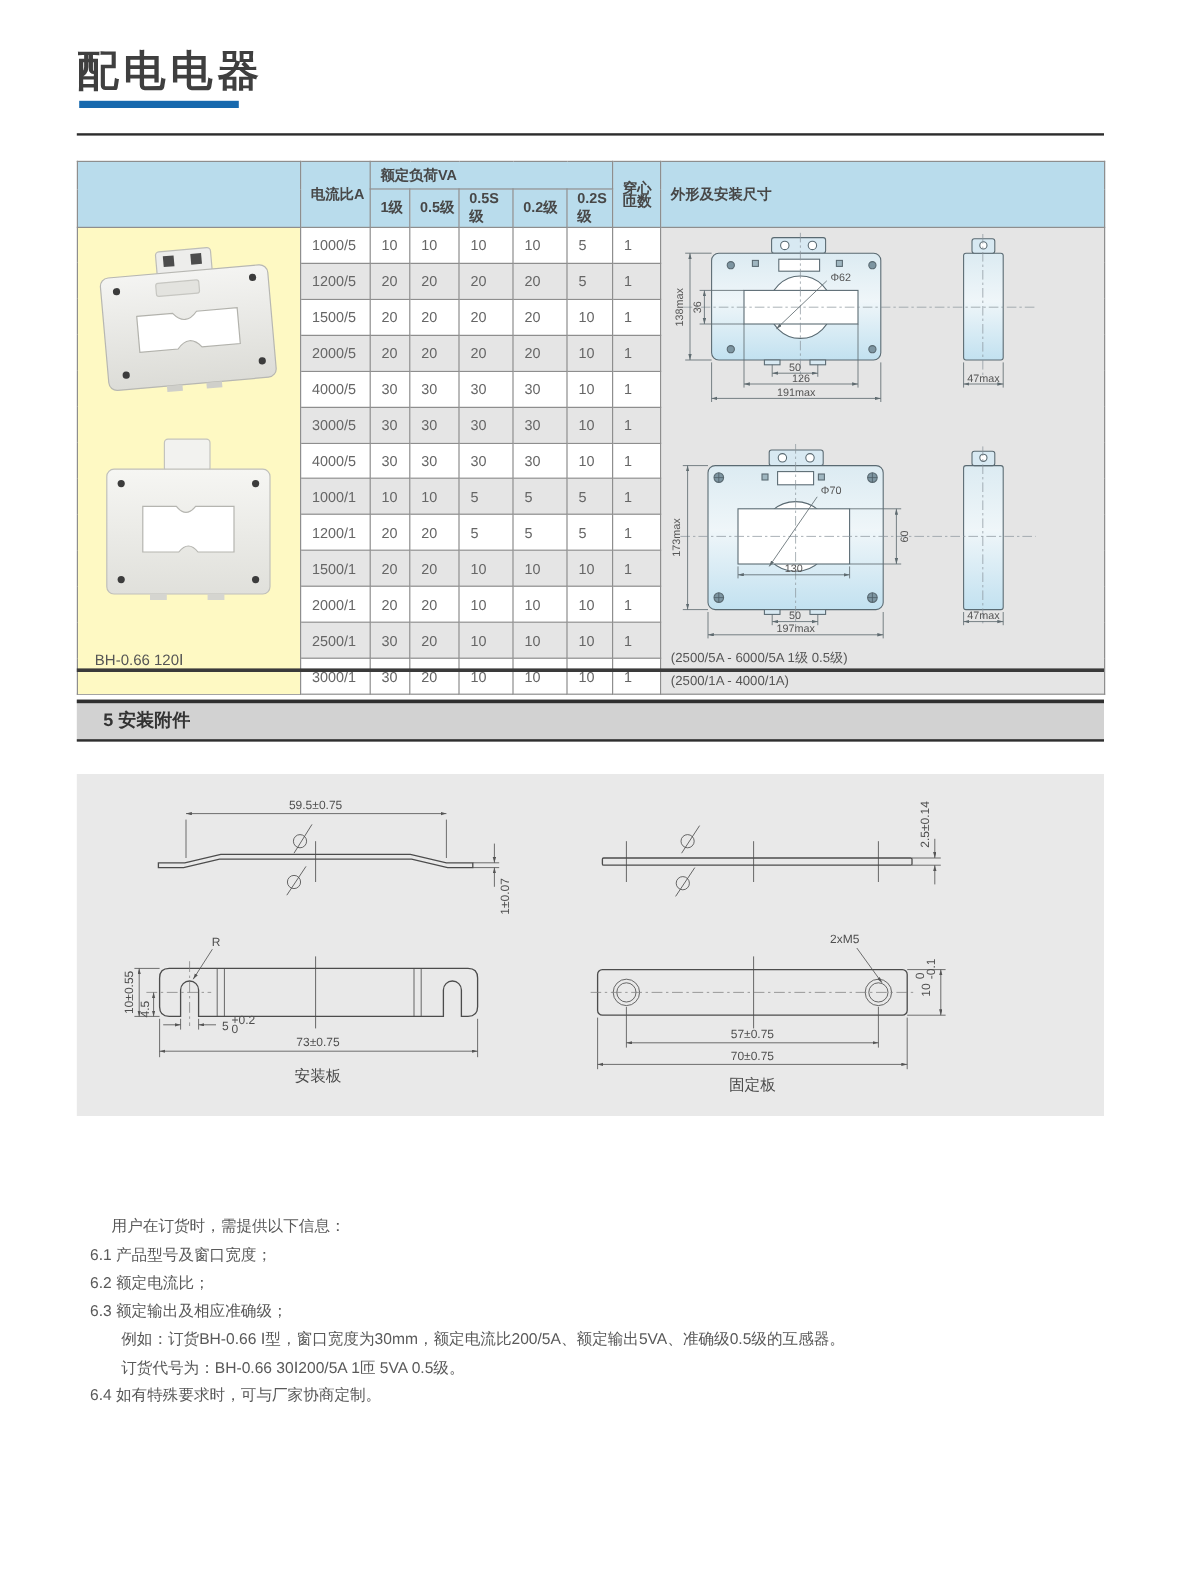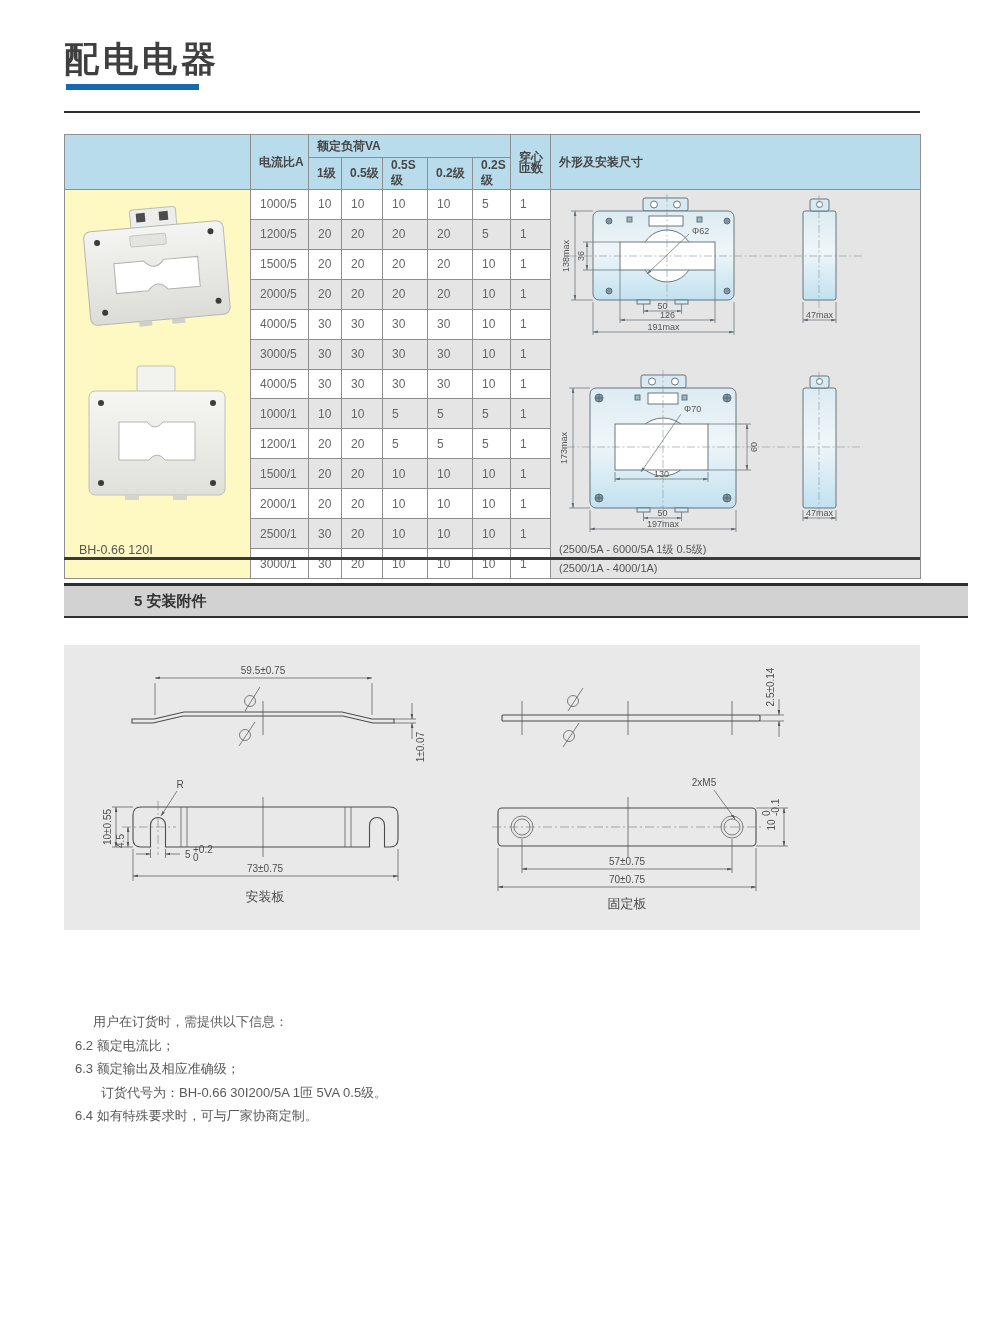--- a/index.html
+++ b/index.html
@@ -28,21 +28,21 @@
   .photo2{position:absolute;left:8px;top:168px;}
   .prod-label{position:absolute;left:14px;bottom:10px;font-size:12.5px;color:#555;}
 
   .dims-captions{padding:2px 0 0 8px;font-size:11px;color:#555;line-height:19px;}
 
   
   .secbar{position:absolute;left:64px;width:856px;height:30px;background:#d2d2d2;
           border-top:3px solid #2f2f2f;border-bottom:2px solid #2f2f2f;box-sizing:content-box;
           line-height:30px;padding-left:0;font-size:15px;font-weight:bold;color:#333;}
   .secbar span{padding-left:22px;}
-  #sec5bar{top:583px;padding-left:48px;} #sec6bar{top:955px;}
+  #sec5bar{top:583px;} #sec6bar{top:955px;}
 
   .panel5{position:absolute;left:64px;top:645px;width:856px;height:285px;background:#e9e9e9;display:flex;text-align:center;}
 
   
   .sec6text{position:absolute;left:75px;top:1010px;width:845px;font-size:13px;color:#595959;line-height:23.5px;}
   .sec6text .intro{margin-left:18px;}
   .sec6text .ind{margin-left:26px;}
 
   
   svg{display:block;}
@@ -520,19 +520,21 @@
       </g>
       <text x="135" y="220" text-anchor="middle">57±0.75</text>
       <text x="135" y="238" text-anchor="middle">70±0.75</text>
       <text class="lbl" x="135" y="263" text-anchor="middle">固定板</text>
     </svg>
   </div>
 
 
   <div class="sec6text">
     <div class="intro">用户在订货时，需提供以下信息：</div>
+    <div>6.1 产品型号及窗口宽度；</div>
     <div>6.2 额定电流比；</div>
     <div>6.3 额定输出及相应准确级；</div>
+    <div class="ind">例如：订货BH-0.66 Ⅰ型，窗口宽度为30mm，额定电流比200/5A、额定输出5VA、准确级0.5级的互感器。</div>
     <div class="ind">订货代号为：BH-0.66 30Ⅰ200/5A 1匝 5VA  0.5级。</div>
     <div>6.4 如有特殊要求时，可与厂家协商定制。</div>
   </div>
 
 </div>
 
 </body></html>

